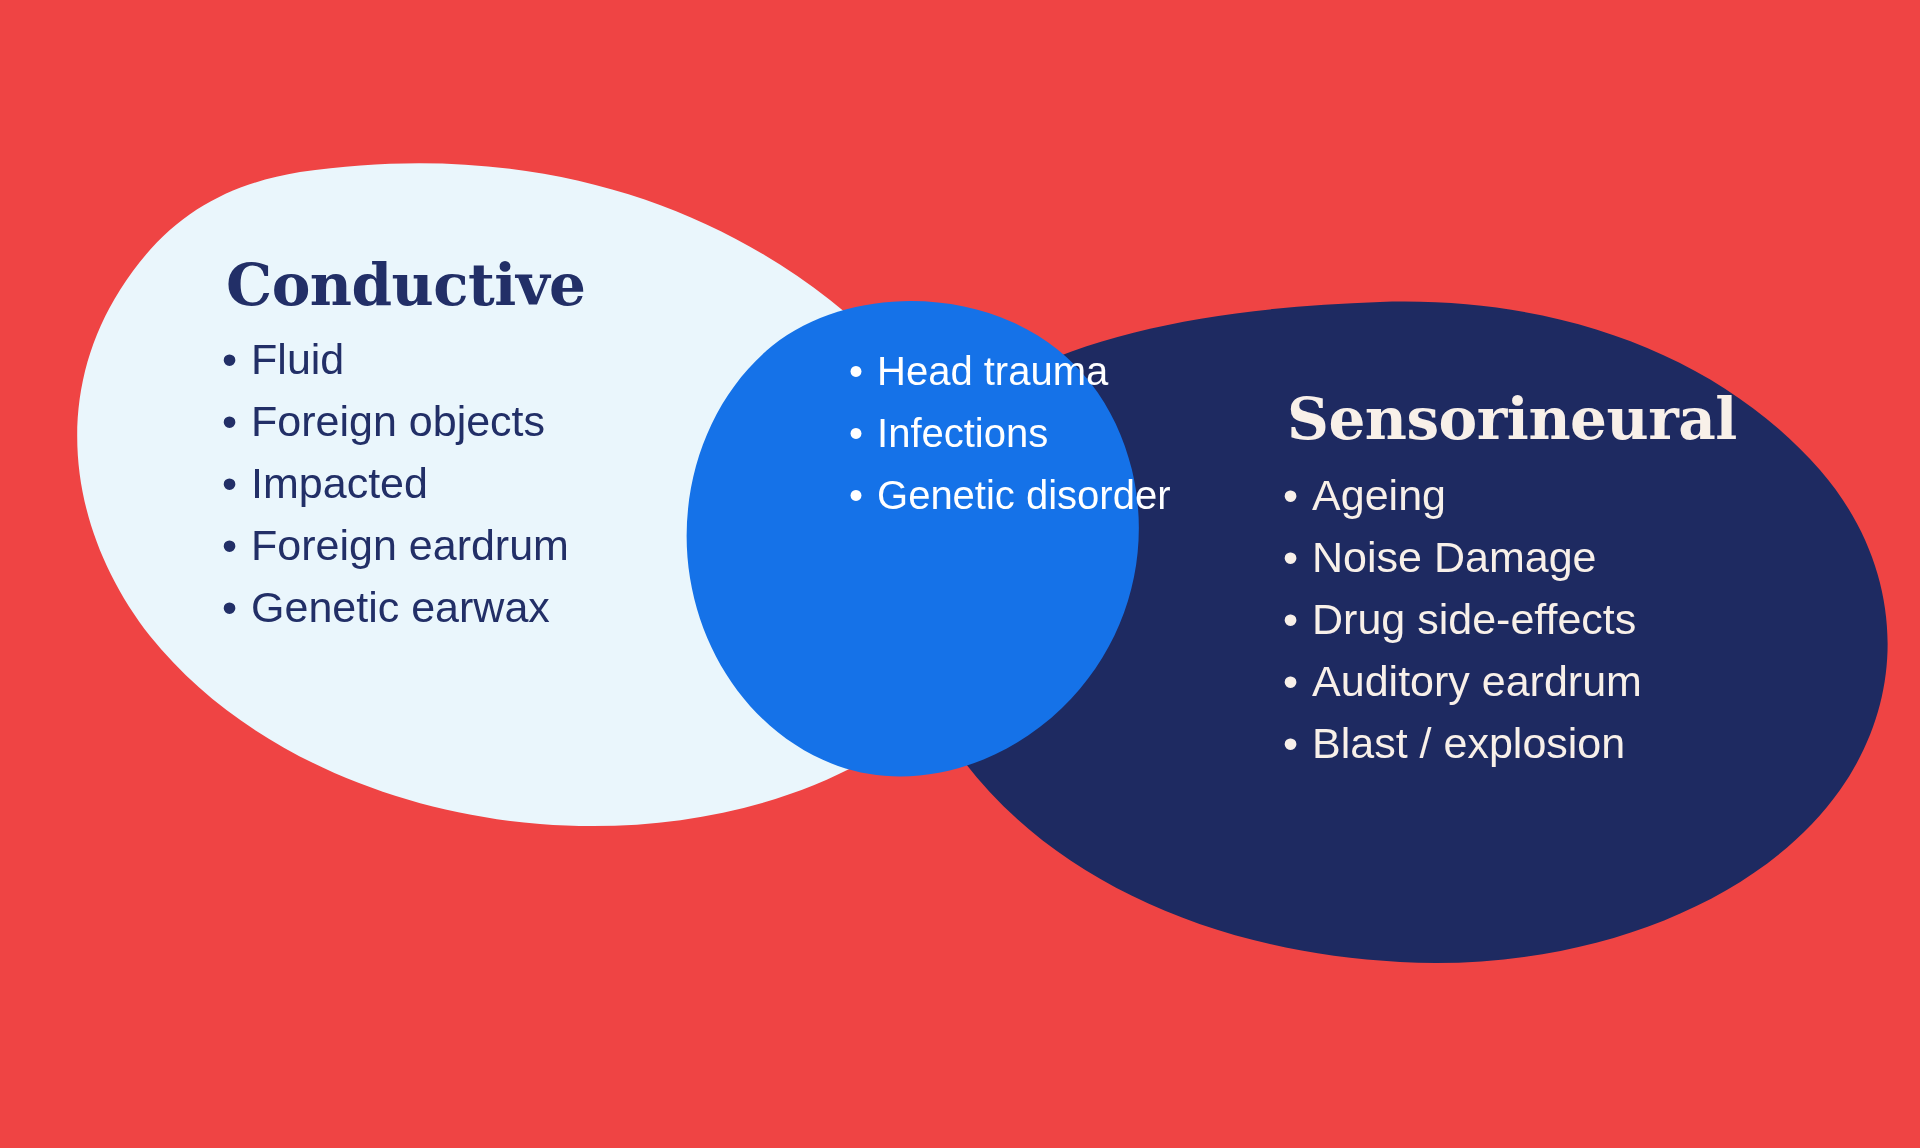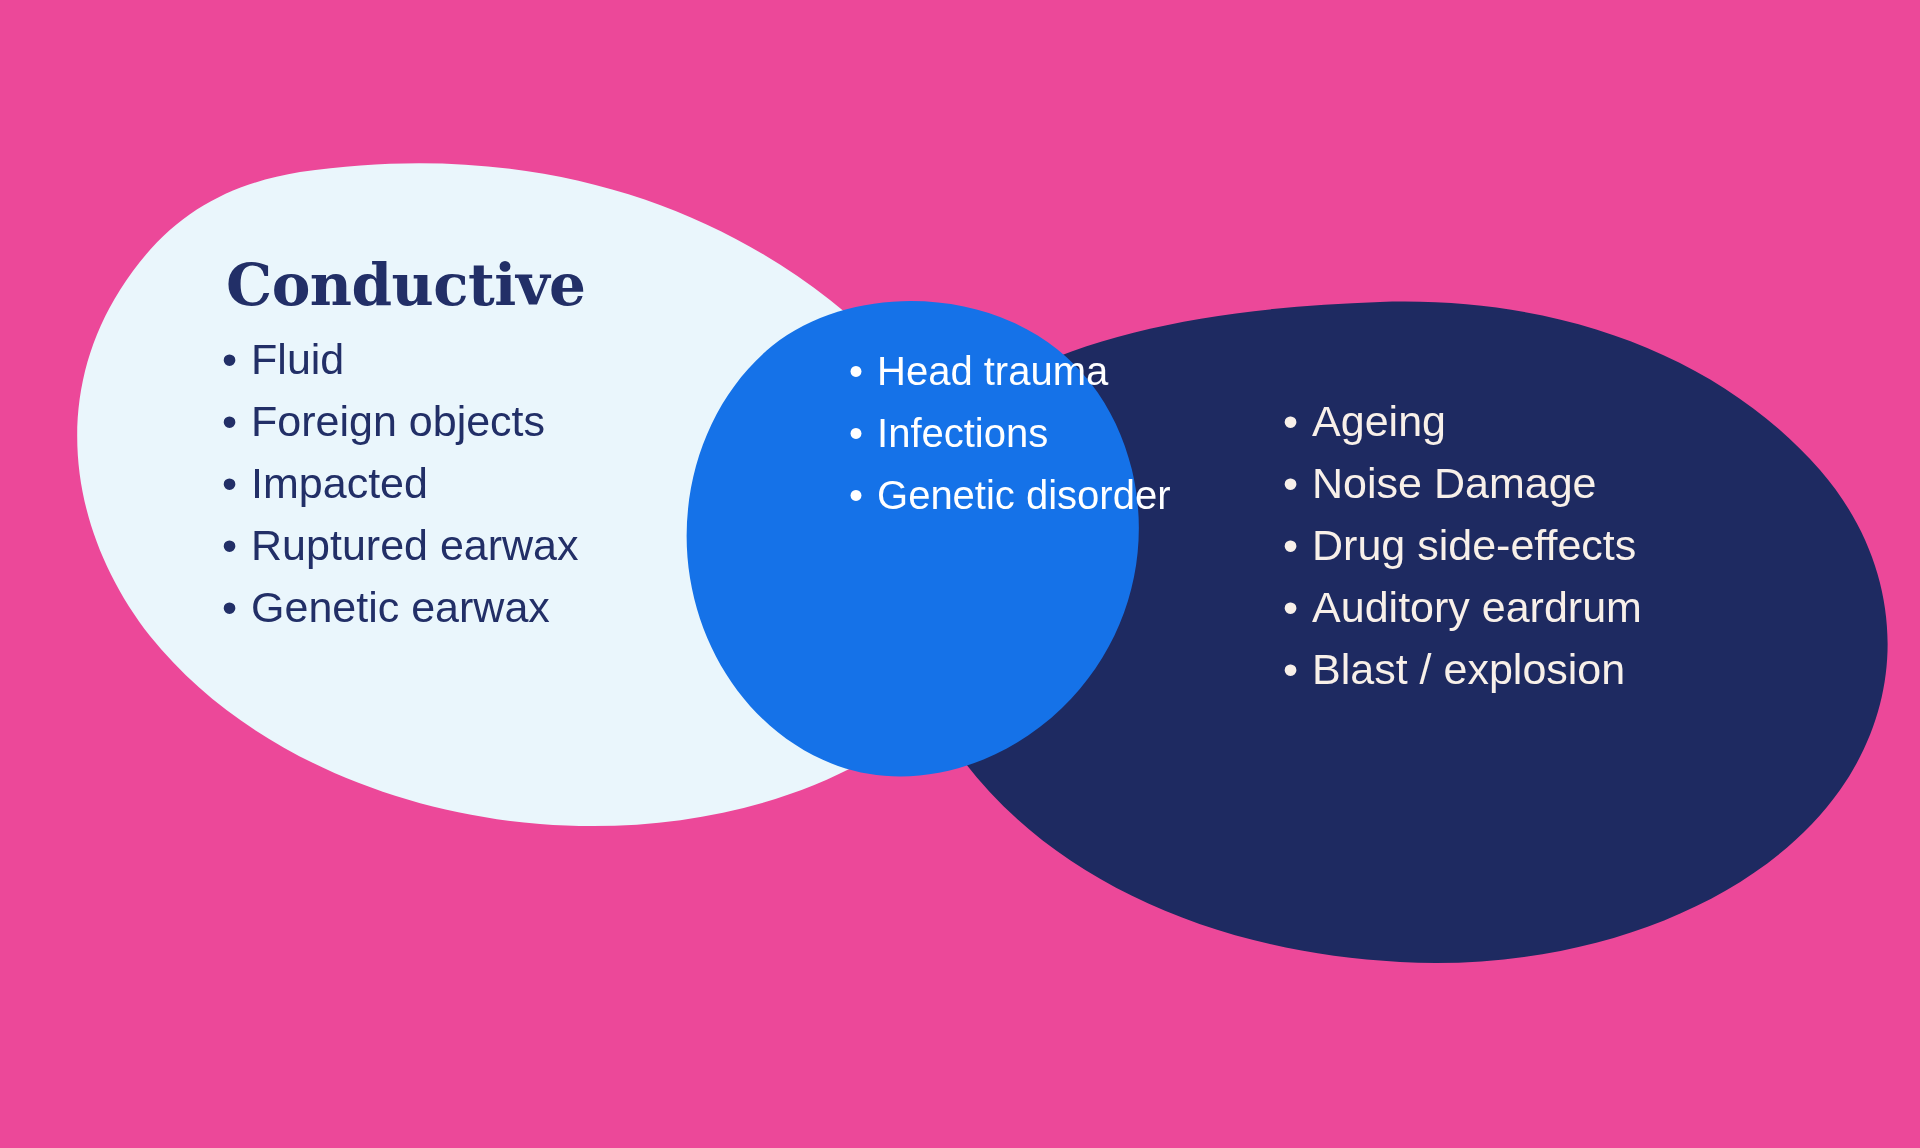--- a/index.html
+++ b/index.html
@@ -9,21 +9,21 @@
   body {
     width: 1920px;
     height: 1148px;
     overflow: hidden;
     font-family: "Liberation Sans", sans-serif;
   }
   #stage {
     position: relative;
     width: 1920px;
     height: 1148px;
-    background: #ec4899;
+    background: #ef4444;
   }
   #venn-svg {
     position: absolute;
     left: 0;
     top: 0;
     width: 1920px;
     height: 1148px;
   }
 
   .group-block {
@@ -153,21 +153,21 @@
       <li>
         <span class="bullet-dot">•</span>
         <span class="bullet-text">Foreign objects</span>
       </li>
       <li>
         <span class="bullet-dot">•</span>
         <span class="bullet-text">Impacted</span>
       </li>
       <li>
         <span class="bullet-dot">•</span>
-        <span class="bullet-text">Ruptured earwax</span>
+        <span class="bullet-text">Foreign eardrum</span>
       </li>
       <li>
         <span class="bullet-dot">•</span>
         <span class="bullet-text">Genetic earwax</span>
       </li>
     </ul>
   </div>
 
   <div class="group-block" id="mixed-block">
     <ul class="bullet-list">
@@ -180,20 +180,21 @@
         <span class="bullet-text">Infections</span>
       </li>
       <li>
         <span class="bullet-dot">•</span>
         <span class="bullet-text">Genetic disorder</span>
       </li>
     </ul>
   </div>
 
   <div class="group-block" id="sensorineural-block">
+    <h2 class="group-heading">Sensorineural</h2>
     <ul class="bullet-list">
       <li>
         <span class="bullet-dot">•</span>
         <span class="bullet-text">Ageing</span>
       </li>
       <li>
         <span class="bullet-dot">•</span>
         <span class="bullet-text">Noise Damage</span>
       </li>
       <li>

